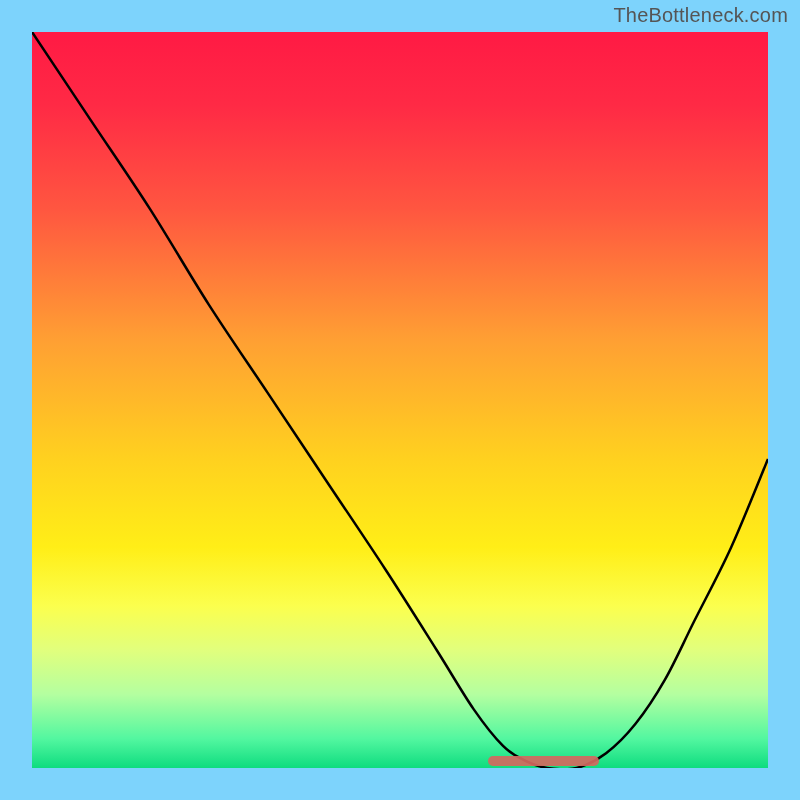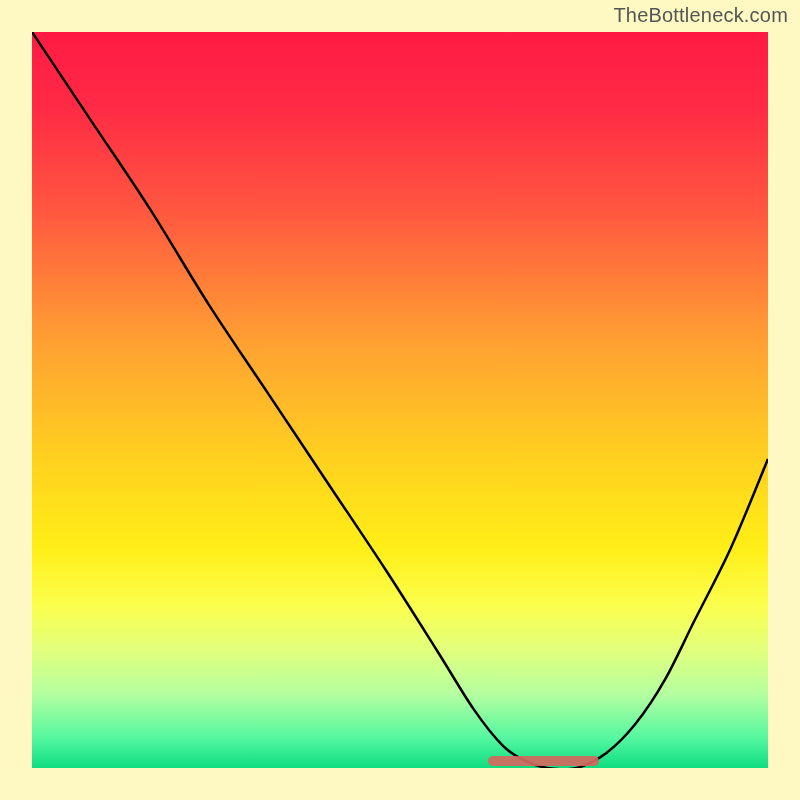--- a/index.html
+++ b/index.html
@@ -1,17 +1,17 @@
 <!DOCTYPE html>
 <html><head>
 <meta charset="utf-8">
 <style>
 *{margin:0;padding:0;box-sizing:border-box}
 html,body{width:800px;height:800px;overflow:hidden;background:#000}
-.frame{position:absolute;inset:0;background:#fef9c3}
+.frame{position:absolute;inset:0;background:#7dd3fc}
 .plot{position:absolute;left:32px;top:32px;width:736px;height:736px;overflow:hidden}
 .grad{position:absolute;inset:0;background:linear-gradient(to bottom,
  #ff1a44 0%, #ff2a45 10%, #ff5640 24%, #ffa033 42%, #ffd11f 58%,
  #ffee17 70%, #fbff4e 78%, #e1ff7d 84%, #b4ffa0 90%, #53f7a0 96%, #0edc7f 100%)}
 svg.curve{position:absolute;inset:0}
 .watermark{position:absolute;top:4px;right:12px;color:#555;font:20px Arial,Helvetica,sans-serif;font-weight:500;letter-spacing:.2px;z-index:5}
 .bump{position:absolute;height:10px;border-radius:6px;background:#d4685f;opacity:.92}
 </style>
 </head>
 <body>

